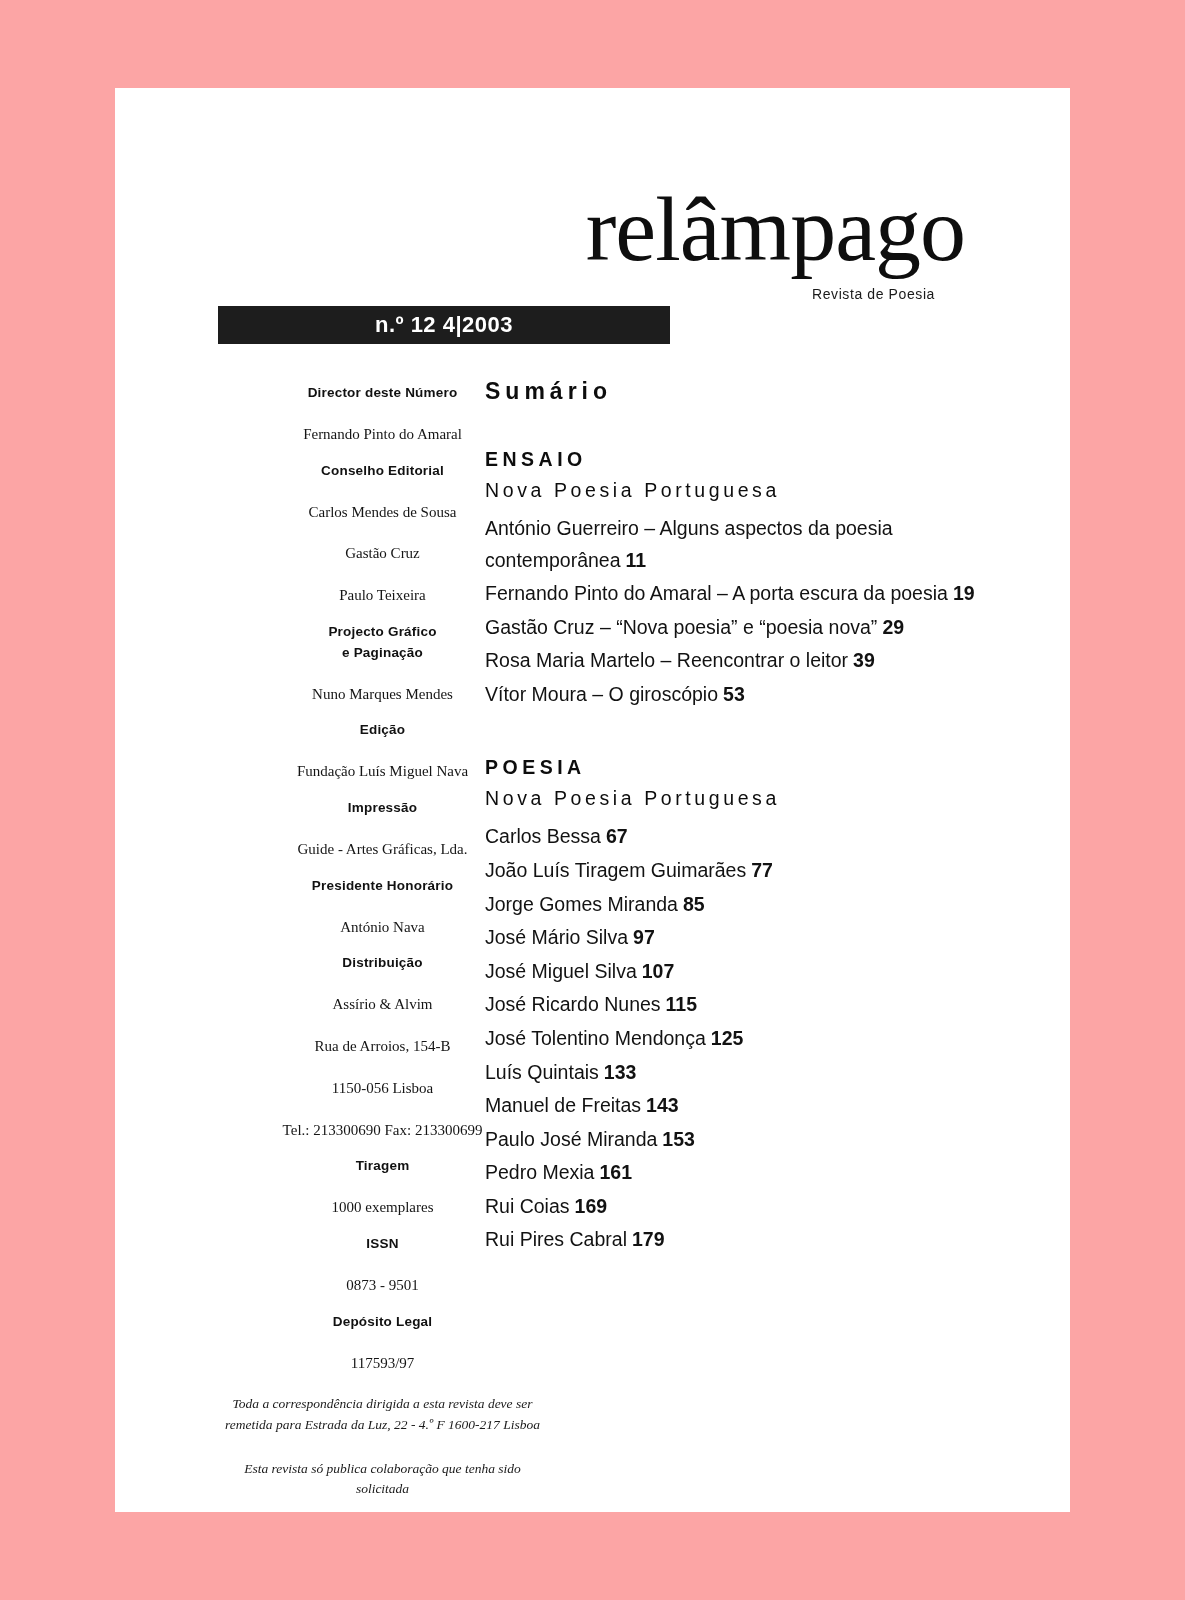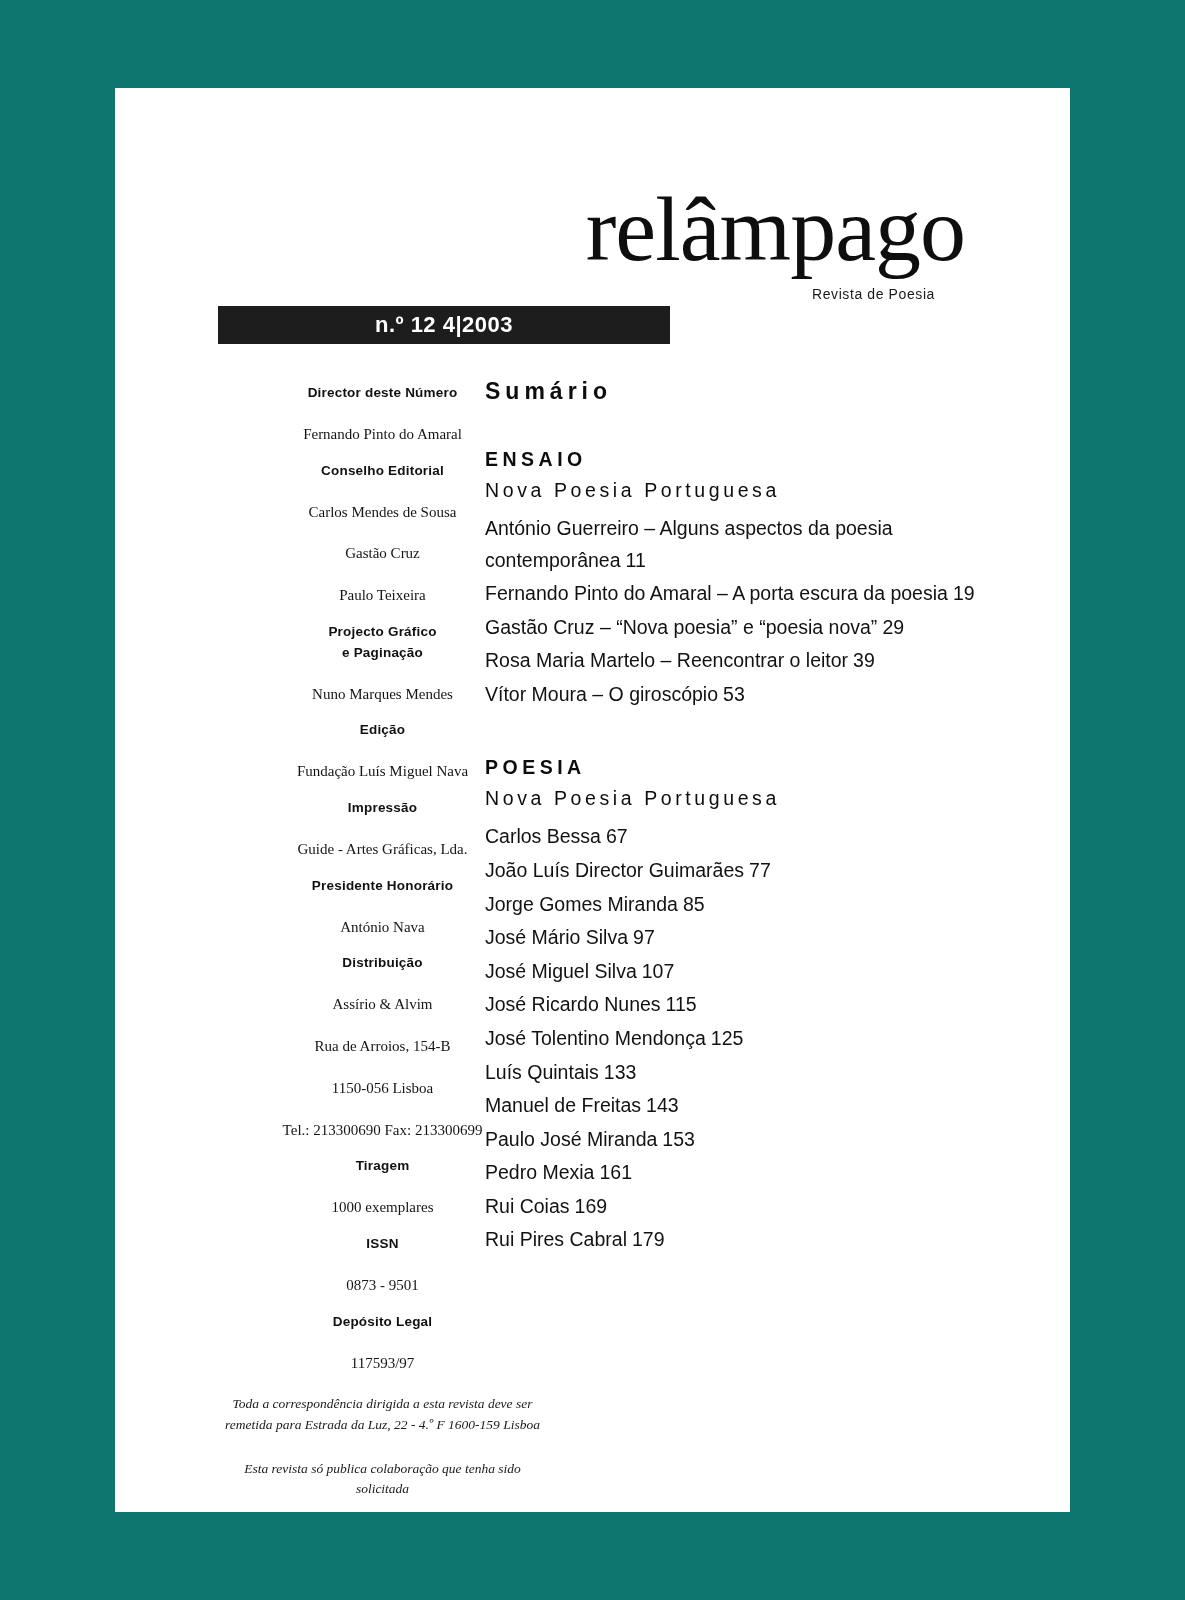--- a/index.html
+++ b/index.html
@@ -5,21 +5,21 @@
   html, body {
     margin: 0;
     padding: 0;
     background: #e8e8e8;
     font-family: "Liberation Sans", sans-serif;
   }
   .page-canvas {
     position: relative;
     width: 1185px;
     height: 1600px;
-    background: #0f766e;
+    background: #fca5a5;
     margin: 0 auto;
     overflow: hidden;
   }
   .sheet {
     position: absolute;
     left: 115px;
     top: 88px;
     width: 955px;
     height: 1424px;
     background: #ffffff;
@@ -148,21 +148,21 @@
     color: #0d0d0d;
     margin-bottom: 11px;
   }
   .entry {
     font-size: 19.5px;
     color: #121212;
     line-height: 1.62;
     margin-bottom: 2px;
   }
   .entry .pg {
-    font-weight: normal;
+    font-weight: bold;
     margin-left: 5px;
     text-align: center;
   }
   .spacer-sec {
     height: 20px;
   }
 </style>
 </head>
 <body>
 
@@ -216,21 +216,21 @@
         <div class="colo-body">1000 exemplares</div>
       </div>
       <div class="colo-block">
         <div class="colo-head">ISSN</div>
         <div class="colo-body">0873 - 9501</div>
       </div>
       <div class="colo-block">
         <div class="colo-head">Depósito Legal</div>
         <div class="colo-body">117593/97</div>
       </div>
-      <div class="colo-note">Toda a correspondência dirigida a esta revista deve ser remetida para Estrada da Luz, 22 - 4.º F 1600-159 Lisboa</div>
+      <div class="colo-note">Toda a correspondência dirigida a esta revista deve ser remetida para Estrada da Luz, 22 - 4.º F 1600-217 Lisboa</div>
       <div class="colo-note second">Esta revista só publica colaboração que tenha sido solicitada</div>
     </div>
 
     <div class="toc">
       <div class="toc-title">Sumário</div>
 
       <div class="section">
         <div class="section-name">ENSAIO</div>
         <div class="section-sub">Nova Poesia Portuguesa</div>
         <div class="entry">
@@ -252,21 +252,21 @@
 
       <div class="spacer-sec"></div>
 
       <div class="section">
         <div class="section-name">POESIA</div>
         <div class="section-sub">Nova Poesia Portuguesa</div>
         <div class="entry">
           <span>Carlos Bessa</span><span class="pg">67</span>
         </div>
         <div class="entry">
-          <span>João Luís Director Guimarães</span><span class="pg">77</span>
+          <span>João Luís Tiragem Guimarães</span><span class="pg">77</span>
         </div>
         <div class="entry">
           <span>Jorge Gomes Miranda</span><span class="pg">85</span>
         </div>
         <div class="entry">
           <span>José Mário Silva</span><span class="pg">97</span>
         </div>
         <div class="entry">
           <span>José Miguel Silva</span><span class="pg">107</span>
         </div>

